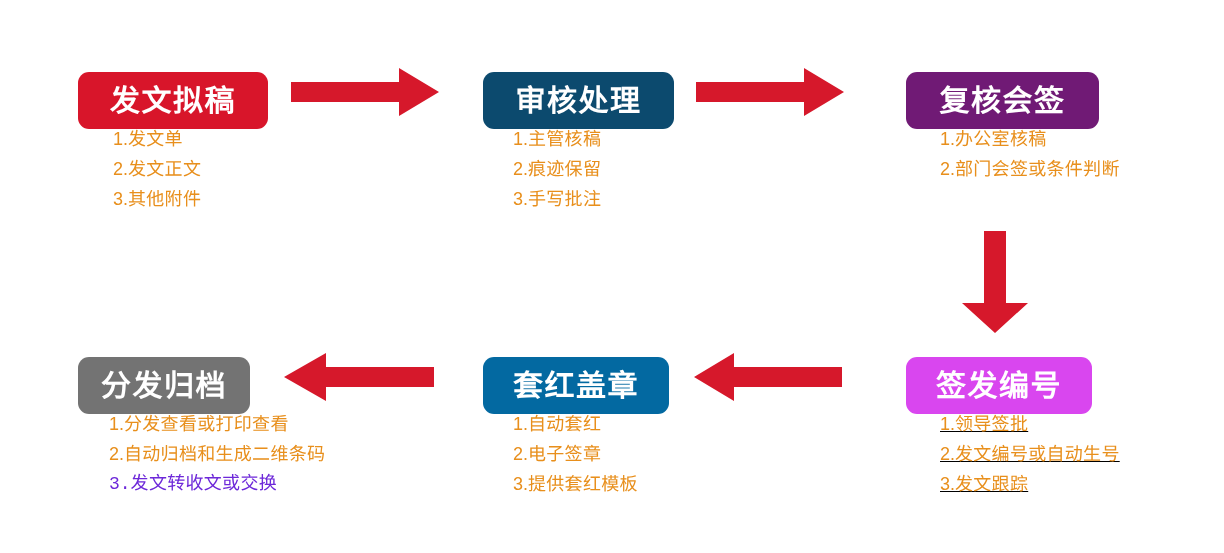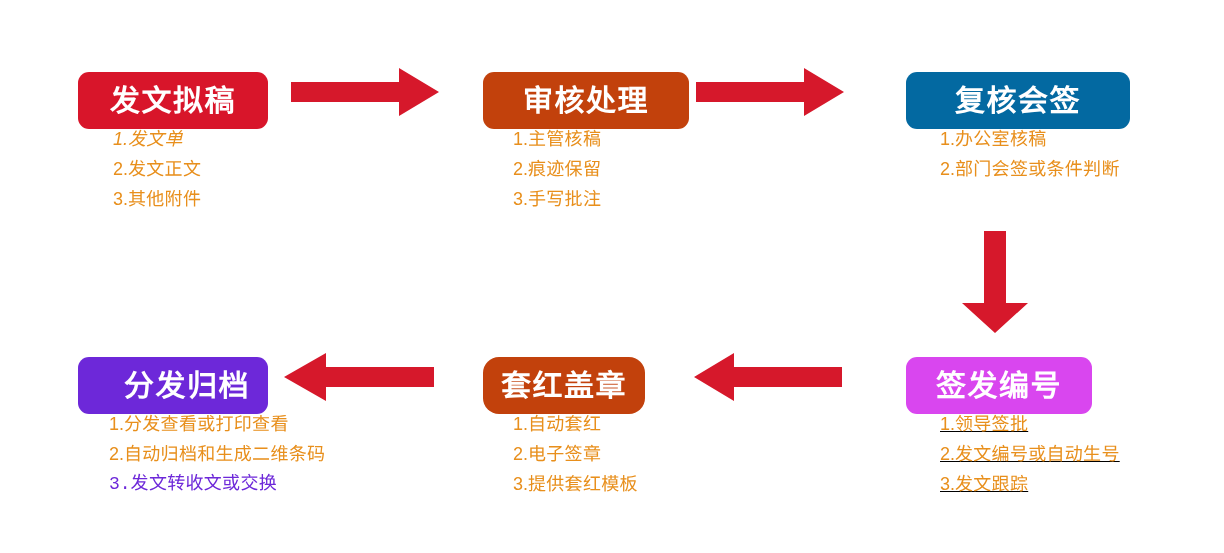--- a/index.html
+++ b/index.html
@@ -75,40 +75,40 @@
 </head>
 <body>
 
 <div id="flow-canvas" style="background: rgb(255, 255, 255);">
 
   <div class="stage" style="left:65px; top:62px; width:300px;">
     <div class="stage-pill" style="width: 190px; background: rgb(216, 21, 42);">
       <span class="stage-title" style="color: rgb(255, 255, 255);">发文拟稿</span>
     </div>
     <ul class="stage-list" style="left:48px;">
-      <li style="color: rgb(232, 143, 28); font-style: italic;">
+      <li style="color: rgb(232, 143, 28);">
         <span class="li-num">1.</span><span>发文单</span>
       </li>
       <li style="color: rgb(232, 143, 28);">
         <span class="li-num">2.</span><span>发文正文</span>
       </li>
       <li style="color: rgb(232, 143, 28);">
         <span class="li-num">3.</span><span>其他附件</span>
       </li>
     </ul>
   </div>
 
   <div class="arrow" style="left:291px; top:66px;">
     <svg width="148" height="52" viewBox="0 0 148 52" aria-hidden="true">
       <polygon points="0,16 108,16 108,2 148,26 108,50 108,36 0,36" fill="#d6182b"></polygon>
     </svg>
   </div>
 
   <div class="stage" style="left:470px; top:62px; width:300px;">
-    <div class="stage-pill" style="width: 206px; background: #c2410c;">
+    <div class="stage-pill" style="width: 191px; background: #0c4a6e;">
       <span class="stage-title" style="color: rgb(255, 255, 255);">审核处理</span>
     </div>
     <ul class="stage-list" style="left:43px;">
       <li style="color: rgb(232, 143, 28);">
         <span class="li-num">1.</span><span>主管核稿</span>
       </li>
       <li style="color: rgb(232, 143, 28);">
         <span class="li-num">2.</span><span>痕迹保留</span>
       </li>
       <li style="color: rgb(232, 143, 28);">
@@ -117,21 +117,21 @@
     </ul>
   </div>
 
   <div class="arrow" style="left:696px; top:66px;">
     <svg width="148" height="52" viewBox="0 0 148 52" aria-hidden="true">
       <polygon points="0,16 108,16 108,2 148,26 108,50 108,36 0,36" fill="#d6182b"></polygon>
     </svg>
   </div>
 
   <div class="stage" style="left:893px; top:62px; width:320px;">
-    <div class="stage-pill" style="width: 224px; background: #0369a1;">
+    <div class="stage-pill" style="width: 193px; background: #701a75;">
       <span class="stage-title" style="color: rgb(255, 255, 255);">复核会签</span>
     </div>
     <ul class="stage-list" style="left:47px;">
       <li style="color: rgb(232, 143, 28);">
         <span class="li-num">1.</span><span>办公室核稿</span>
       </li>
       <li style="color: rgb(232, 143, 28);">
         <span class="li-num">2.</span><span>部门会签或条件判断</span>
       </li>
     </ul>
@@ -160,21 +160,21 @@
     </ul>
   </div>
 
   <div class="arrow" style="left:694px; top:351px;">
     <svg width="148" height="52" viewBox="0 0 148 52" aria-hidden="true">
       <polygon points="148,16 40,16 40,2 0,26 40,50 40,36 148,36" fill="#d6182b"></polygon>
     </svg>
   </div>
 
   <div class="stage" style="left:470px; top:347px; width:300px;">
-    <div class="stage-pill" style="width: 162px; background: #c2410c; border-radius: 16px;">
+    <div class="stage-pill" style="width: 186px; background: #0369a1;">
       <span class="stage-title" style="color: rgb(255, 255, 255);">套红盖章</span>
     </div>
     <ul class="stage-list" style="left:43px;">
       <li style="color: rgb(232, 143, 28);">
         <span class="li-num">1.</span><span>自动套红</span>
       </li>
       <li style="color: rgb(232, 143, 28);">
         <span class="li-num">2.</span><span>电子签章</span>
       </li>
       <li style="color: rgb(232, 143, 28);">
@@ -183,21 +183,21 @@
     </ul>
   </div>
 
   <div class="arrow" style="left:284px; top:351px;">
     <svg width="150" height="52" viewBox="0 0 150 52" aria-hidden="true">
       <polygon points="150,16 42,16 42,2 0,26 42,50 42,36 150,36" fill="#d6182b"></polygon>
     </svg>
   </div>
 
   <div class="stage" style="left:65px; top:347px; width:340px;">
-    <div class="stage-pill" style="width: 190px; background: #6d28d9; justify-content: flex-end;">
+    <div class="stage-pill" style="width: 172px; background: #737373;">
       <span class="stage-title" style="color: rgb(255, 255, 255);">分发归档</span>
     </div>
     <ul class="stage-list" style="left:44px;">
       <li style="color: rgb(232, 143, 28);">
         <span class="li-num">1.</span><span>分发查看或打印查看</span>
       </li>
       <li style="color: rgb(232, 143, 28);">
         <span class="li-num">2.</span><span>自动归档和生成二维条码</span>
       </li>
       <li style="color: #6d28d9; font-family: Liberation Mono, monospace;">

